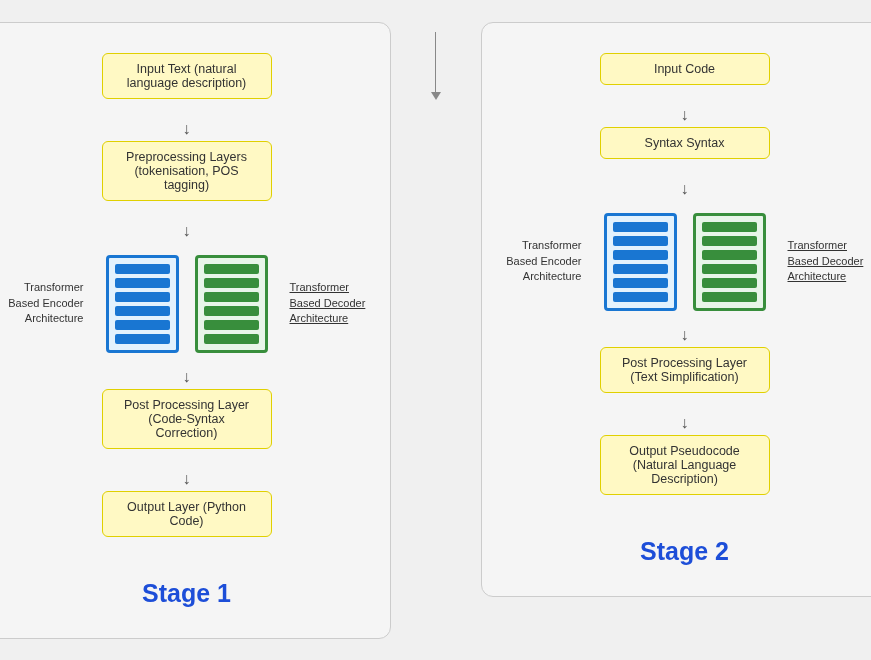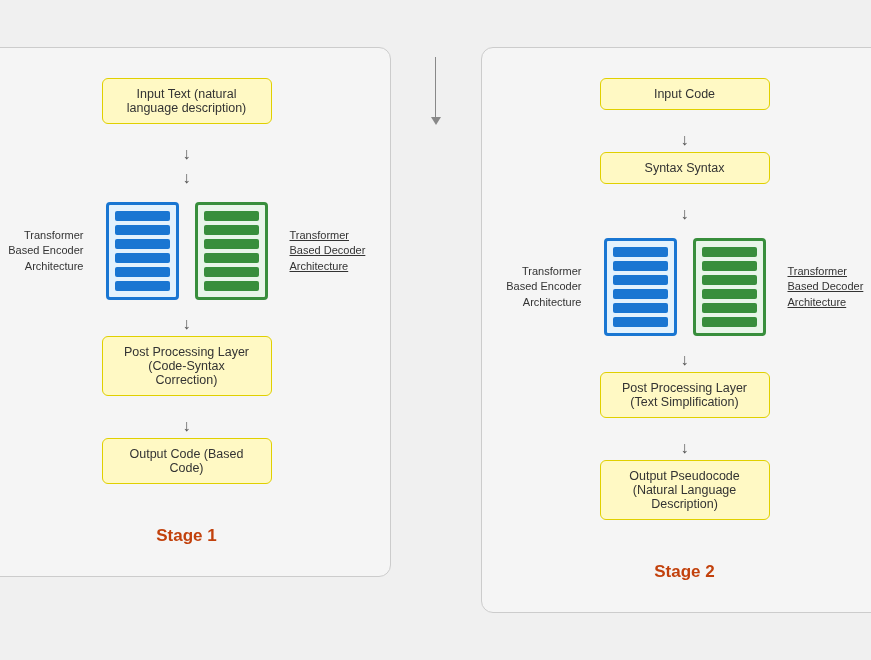--- a/index.html
+++ b/index.html
@@ -27,23 +27,23 @@
       border-radius: 12px;
       padding: 30px 20px 30px 20px;
       display: flex;
       flex-direction: column;
       align-items: center;
       position: relative;
       min-width: 290px;
     }
 
     .stage-label {
-      font-size: 17px;
+      font-size: 25px;
       font-weight: bold;
-      color: #c2410c;
+      color: #1d4ed8;
       margin-top: 24px;
     }
 
     .yellow-box {
       background: #fff9c4;
       border: 1px solid #e0d000;
       border-radius: 6px;
       padding: 8px 14px;
       text-align: center;
       font-size: 12.5px;
@@ -163,20 +163,21 @@
   </style>
 </head>
 <body>
 
 <div class="diagram-container">
 
   <div class="stage-box">
     <div class="stage1-content">
       <div class="yellow-box">Input Text (natural language description)</div>
       <div class="connector-arrow">↓</div>
+      <div class="yellow-box">Preprocessing Layers (tokenisation, POS tagging)</div>
       <div class="connector-arrow">↓</div>
 
       <div class="transformer-section">
         <div class="transformer-label left">Transformer Based Encoder Architecture</div>
         <div class="bars-block blue">
           <div class="bar"></div>
           <div class="bar"></div>
           <div class="bar"></div>
           <div class="bar"></div>
           <div class="bar"></div>
@@ -189,21 +190,21 @@
           <div class="bar"></div>
           <div class="bar"></div>
           <div class="bar"></div>
         </div>
         <div class="transformer-label right">Transformer Based Decoder Architecture</div>
       </div>
 
       <div class="connector-arrow">↓</div>
       <div class="yellow-box">Post Processing Layer (Code-Syntax Correction)</div>
       <div class="connector-arrow">↓</div>
-      <div class="yellow-box">Output Code (Based Code)</div>
+      <div class="yellow-box">Output Layer (Python Code)</div>
     </div>
     <div class="stage-label">Stage 1</div>
   </div>
 
   <div class="between-arrow">
     <div class="arrow-line-v"></div>
     <div class="arrow-head-down"></div>
   </div>
 
   <div class="stage-box">

